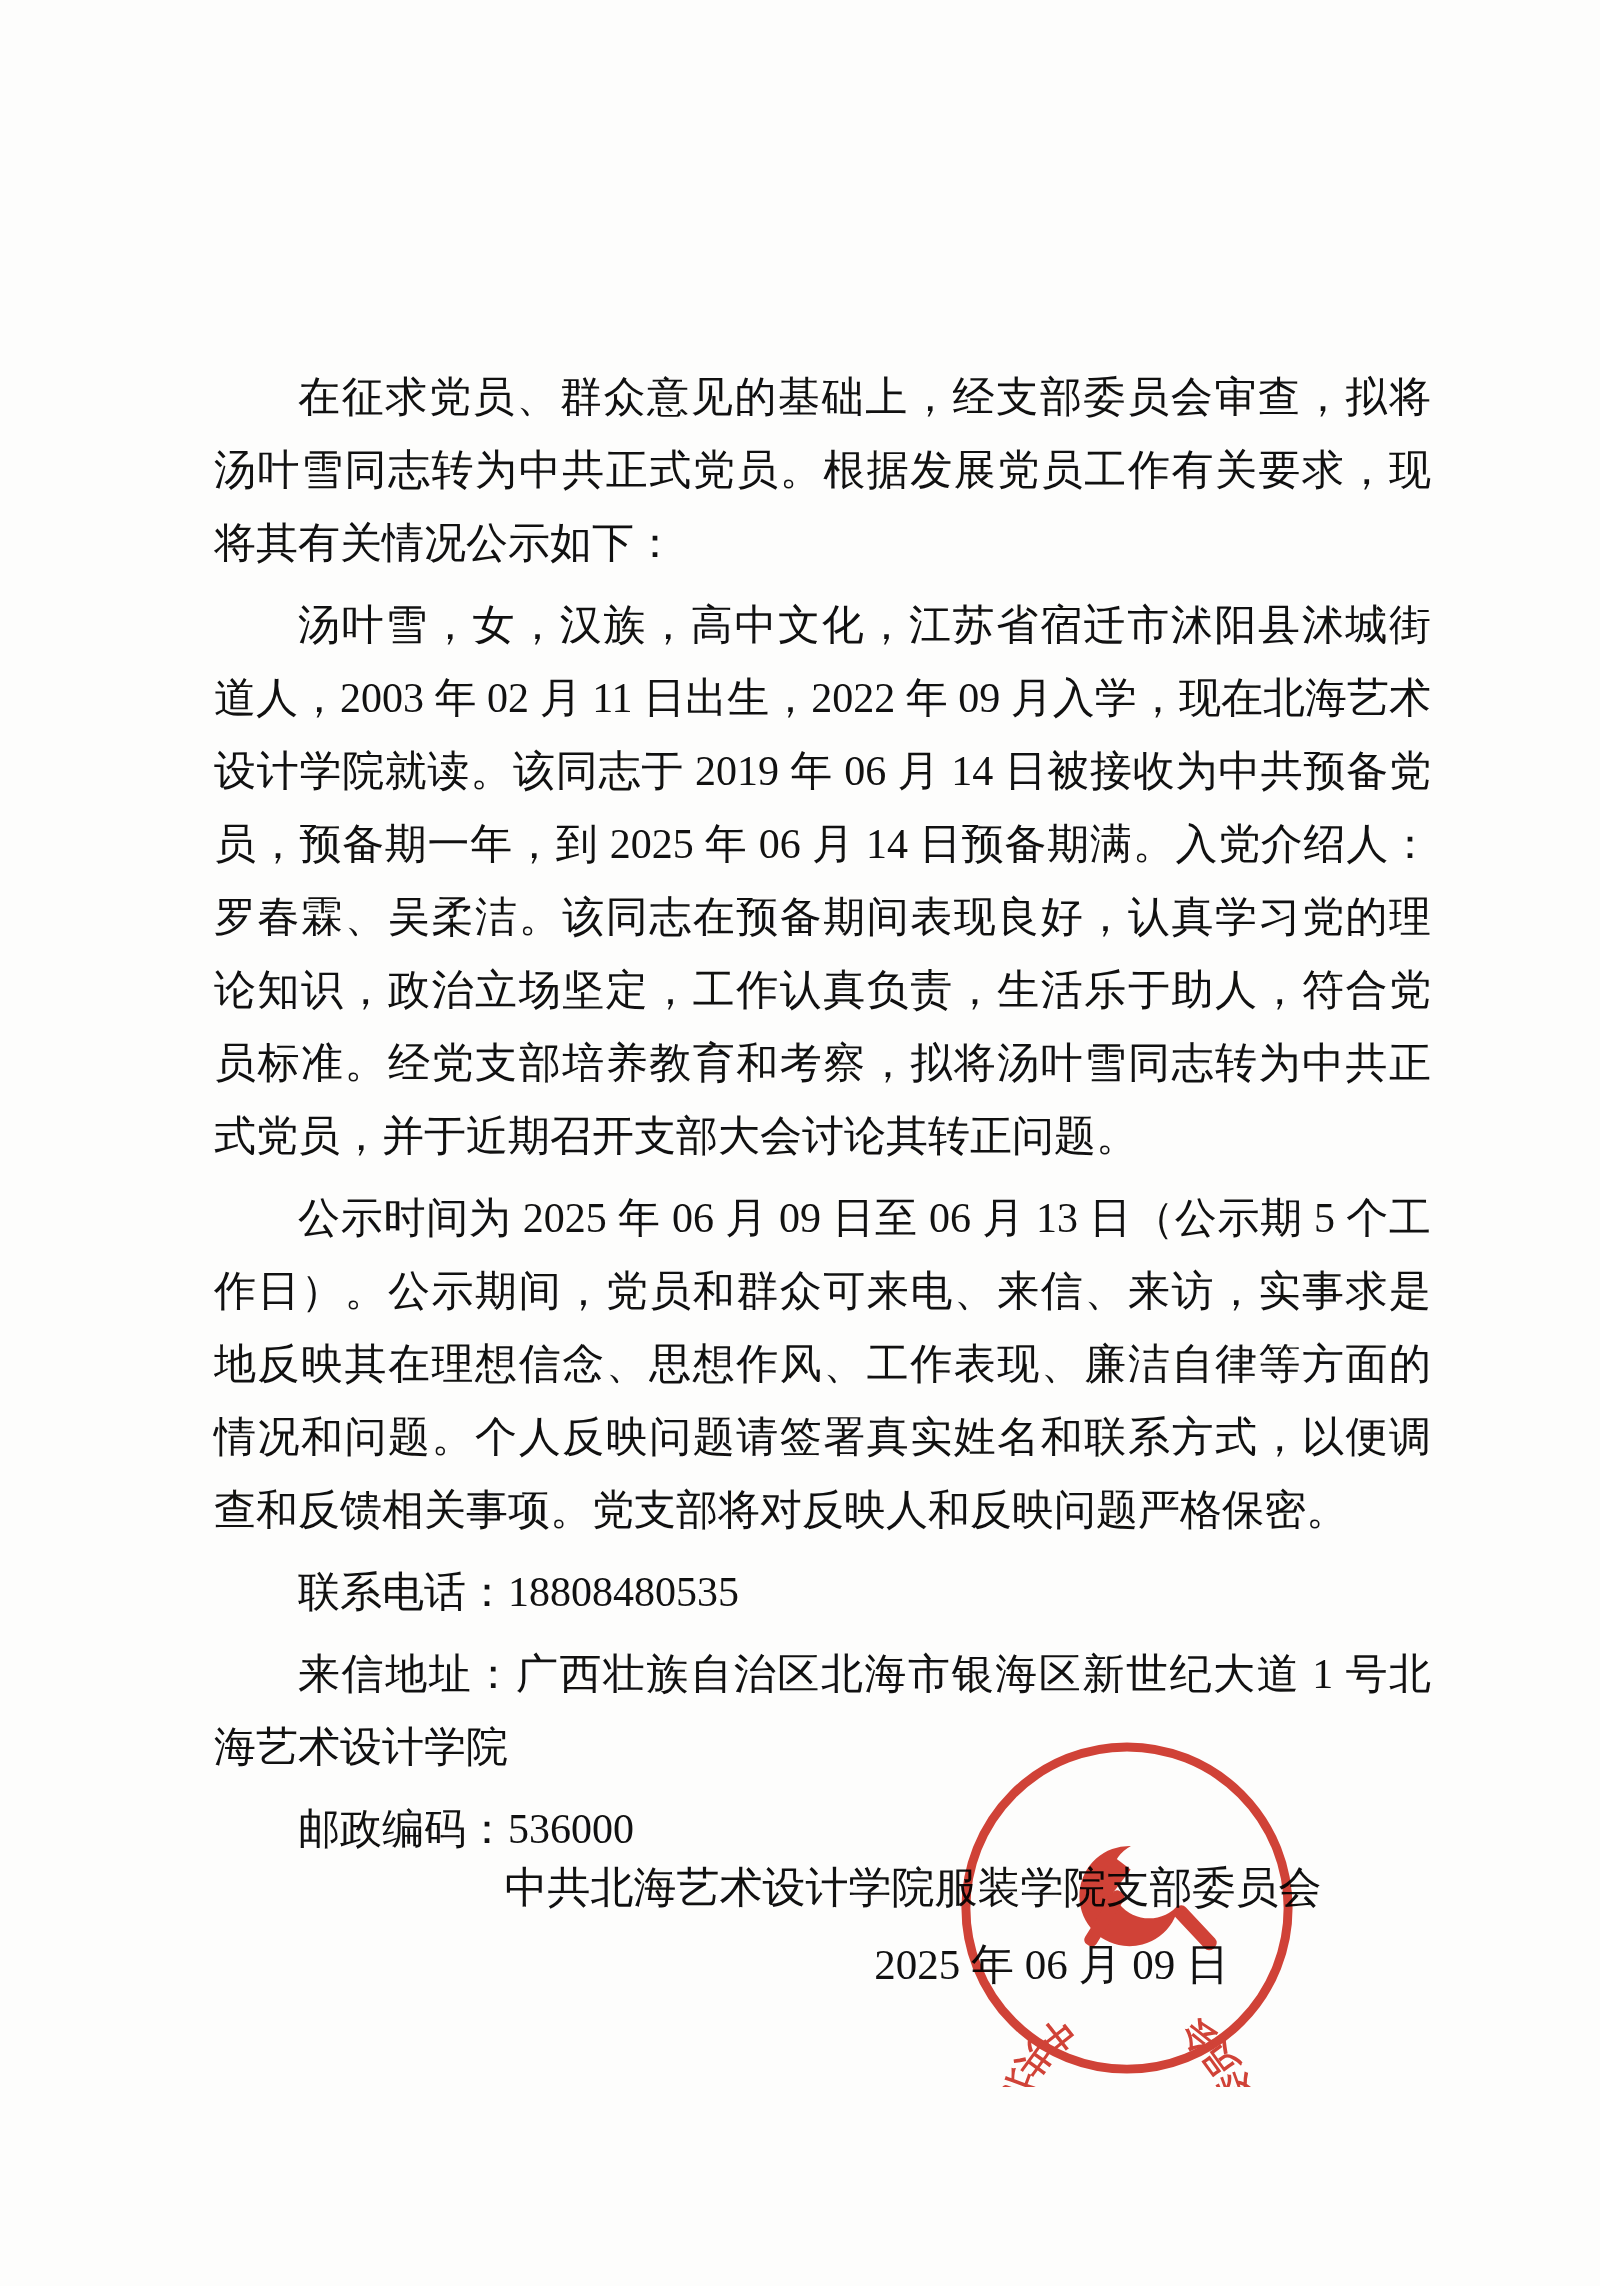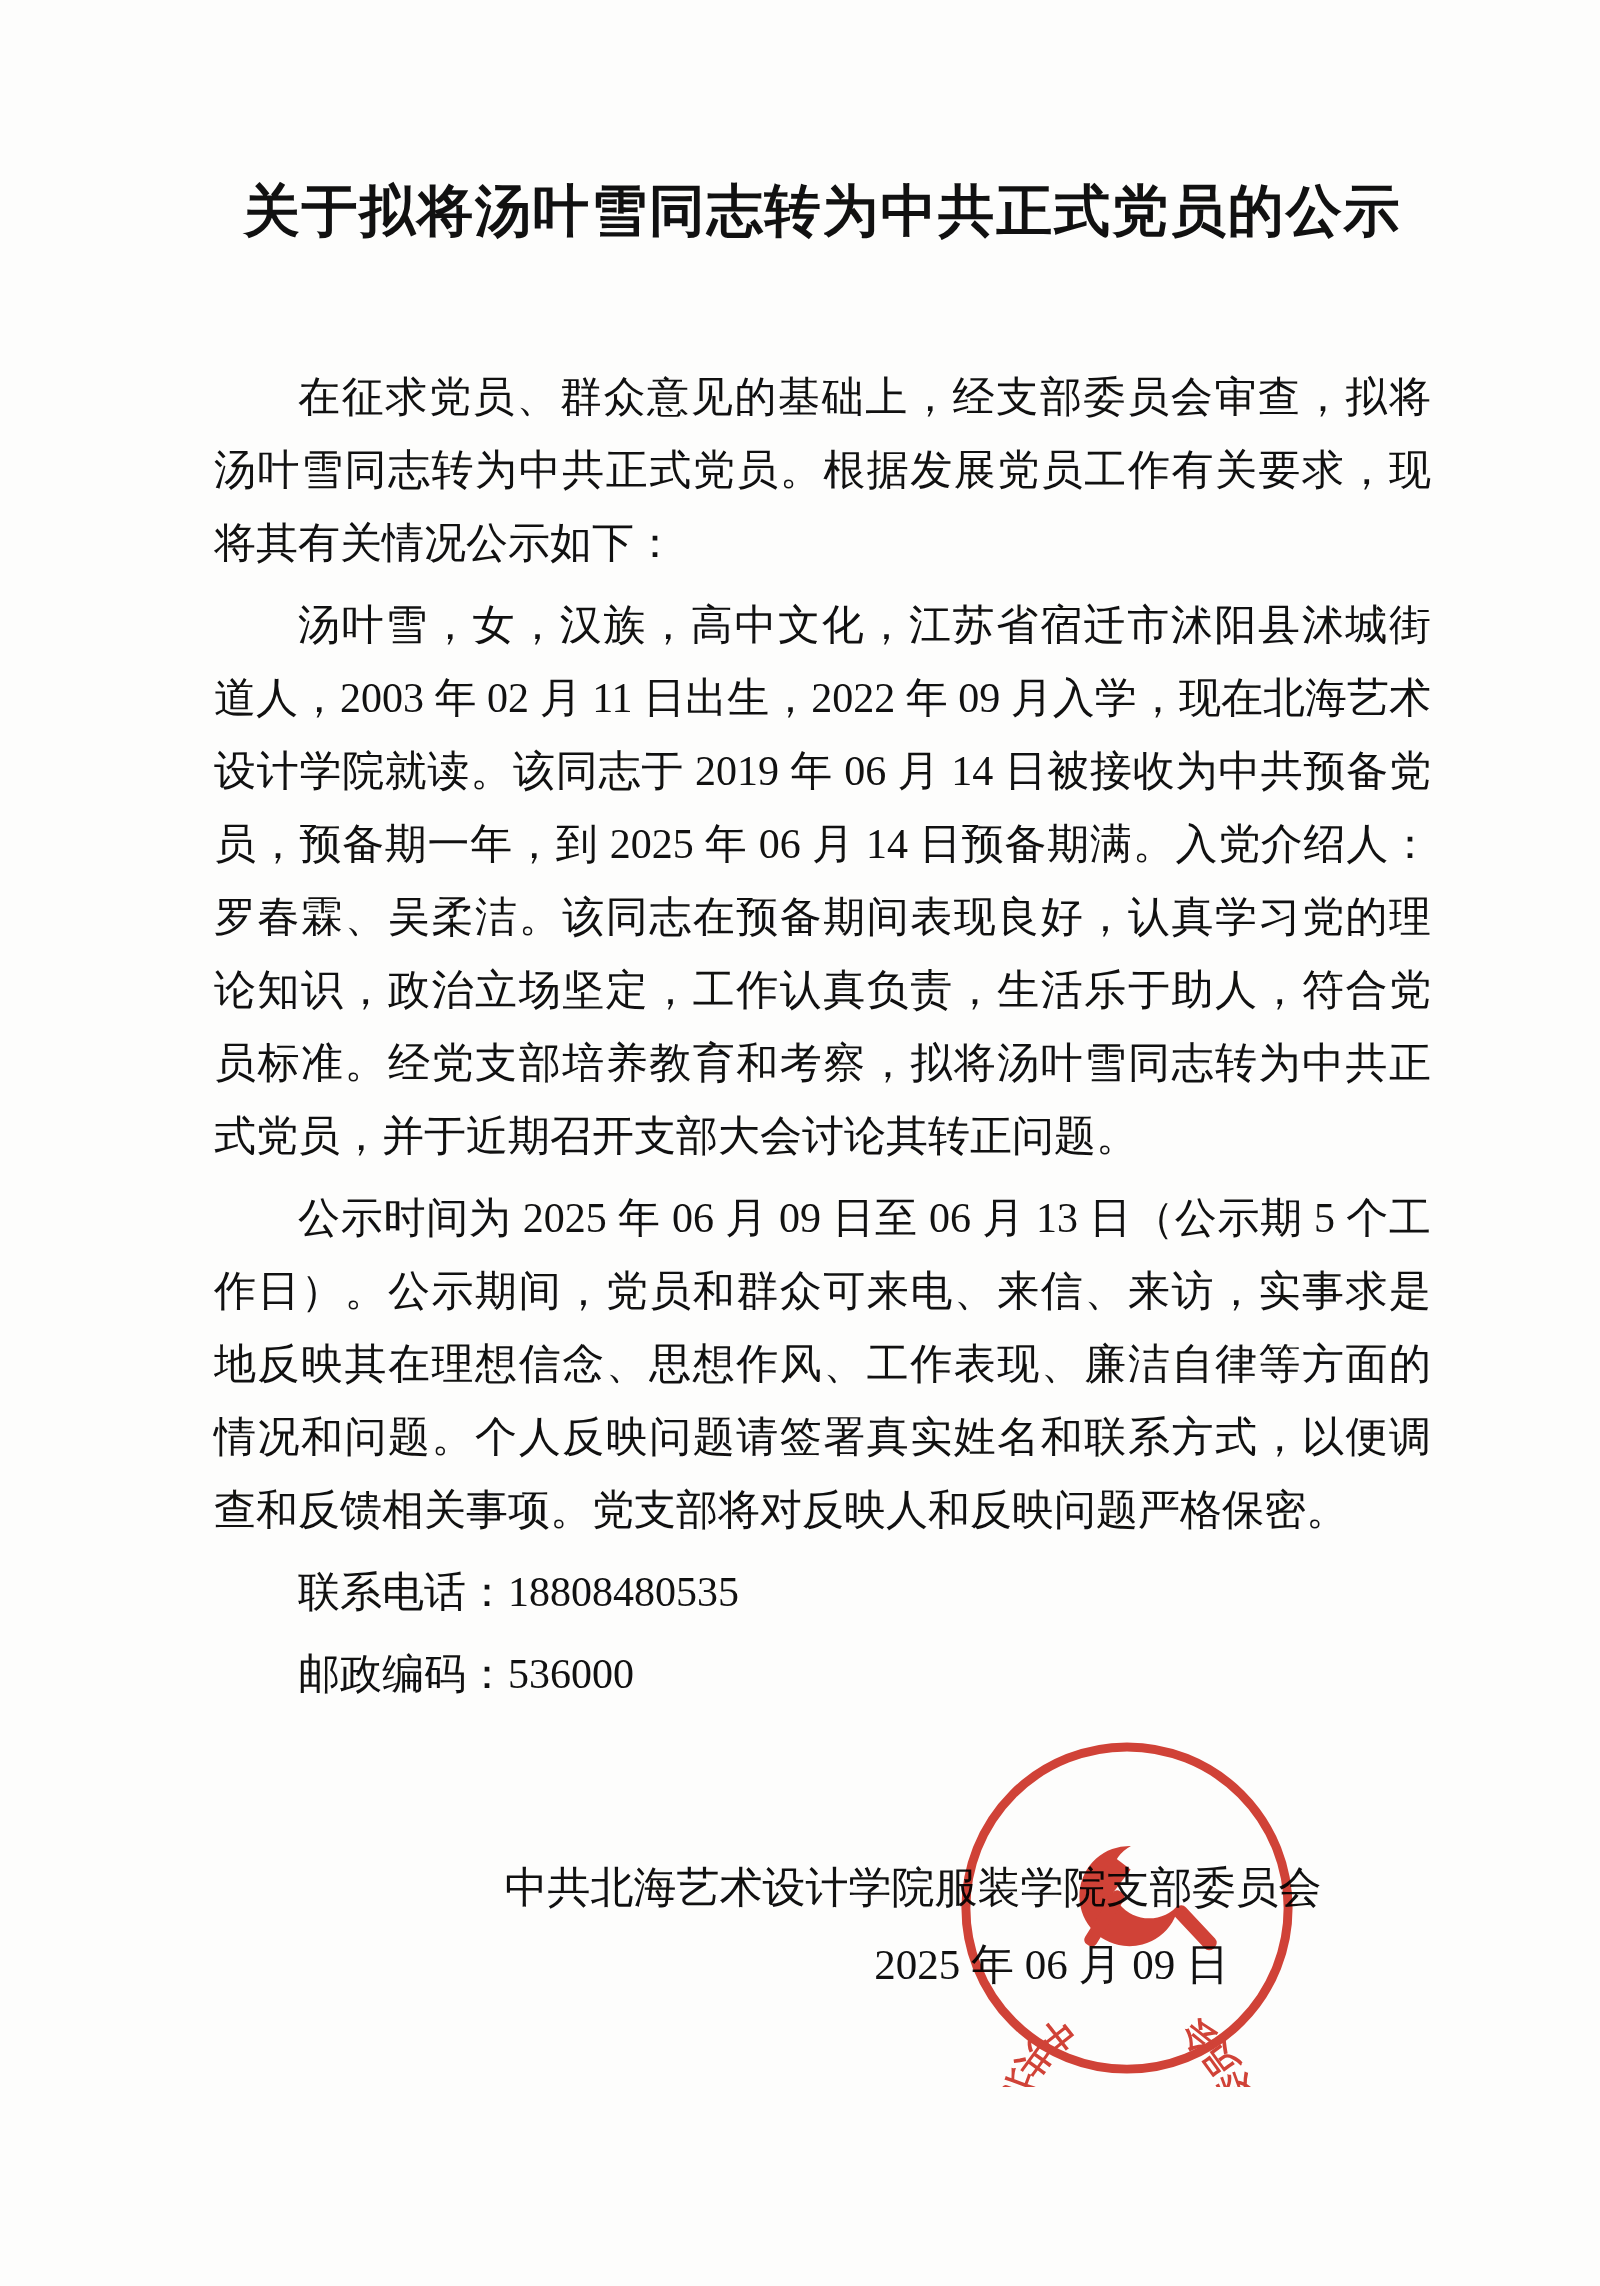--- a/index.html
+++ b/index.html
@@ -32,27 +32,27 @@
   .seal-ring-text{
     font-family:"Liberation Sans", sans-serif;font-weight:bold;
     font-size:38px;letter-spacing:1px;
   }
 </style>
 </head>
 <body>
 
 <div class="page">
 
-  <h1 class="title">关于拟将汤叶雪同志转为中共正式党员的公示</h1>
 
   <div class="body-text">
     <p>在征求党员、群众意见的基础上，经支部委员会审查，拟将汤叶雪同志转为中共正式党员。根据发展党员工作有关要求，现将其有关情况公示如下：</p>
     <p>汤叶雪，女，汉族，高中文化，江苏省宿迁市沭阳县沭城街道人，2003 年 02 月 11 日出生，2022 年 09 月入学，现在北海艺术设计学院就读。该同志于 2019 年 06 月 14 日被接收为中共预备党员，预备期一年，到 2025 年 06 月 14 日预备期满。入党介绍人：罗春霖、吴柔洁。该同志在预备期间表现良好，认真学习党的理论知识，政治立场坚定，工作认真负责，生活乐于助人，符合党员标准。经党支部培养教育和考察，拟将汤叶雪同志转为中共正式党员，并于近期召开支部大会讨论其转正问题。</p>
     <p>公示时间为 2025 年 06 月 09 日至 06 月 13 日（公示期 5 个工作日）。公示期间，党员和群众可来电、来信、来访，实事求是地反映其在理想信念、思想作风、工作表现、廉洁自律等方面的情况和问题。个人反映问题请签署真实姓名和联系方式，以便调查和反馈相关事项。党支部将对反映人和反映问题严格保密。</p>
     <p>联系电话：18808480535</p>
+    <p>来信地址：广西壮族自治区北海市银海区新世纪大道 1 号北海艺术设计学院</p>
     <p>邮政编码：536000</p>
   </div>
 
   <div class="closing">
     <div class="signature">中共北海艺术设计学院服装学院支部委员会</div>
     <div class="date">2025 年 06 月 09 日</div>
   </div>
 
   <div class="seal">
     <svg viewBox="-200 -200 400 400" width="358" height="358" xmlns="http://www.w3.org/2000/svg">

